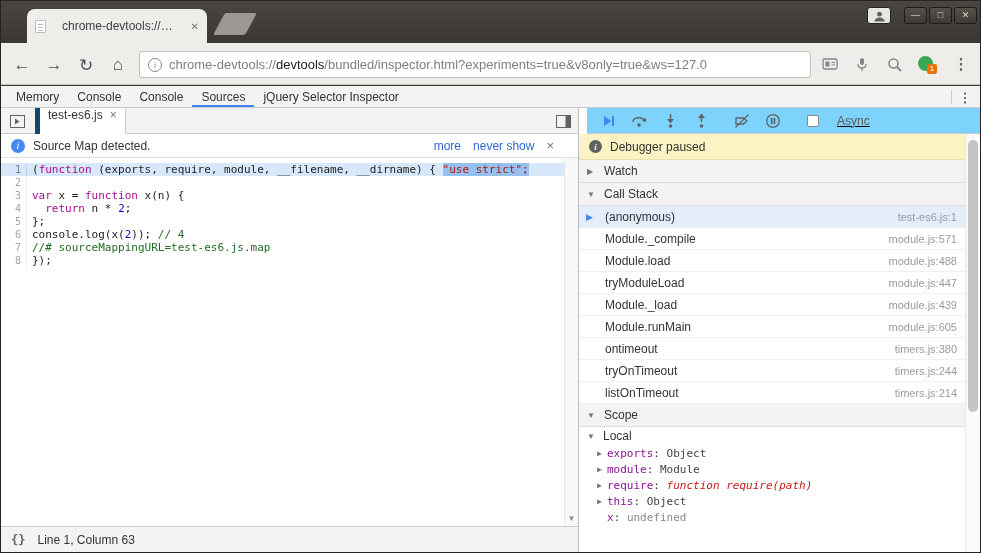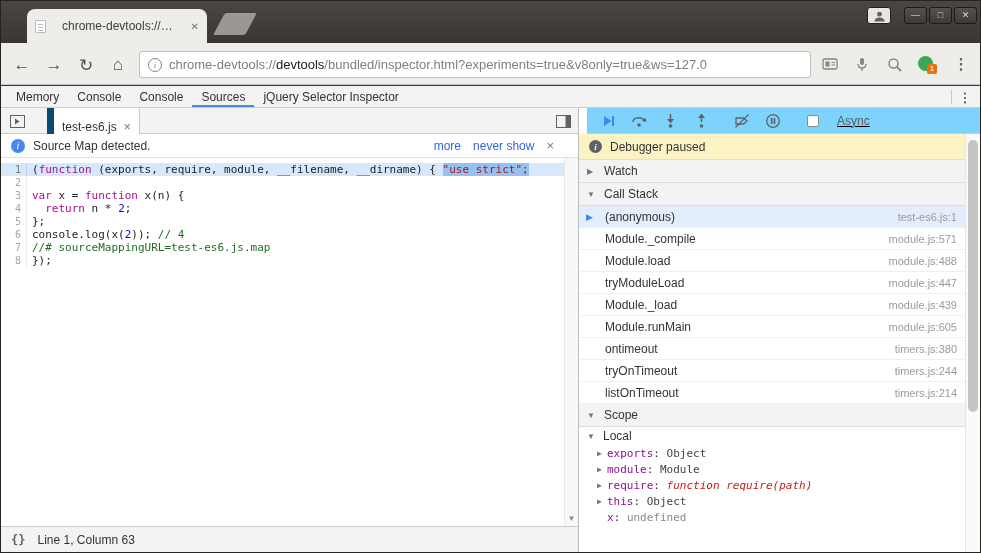--- a/index.html
+++ b/index.html
@@ -55,22 +55,22 @@
     display:flex; align-items:center; justify-content:center; }
 
   
   .main { position:absolute; left:0; right:0; top:107px; bottom:0; background:#fff; }
   .left { position:absolute; left:0; top:0; bottom:0; width:578px; border-right:1px solid #bdbdbd; }
   .right { position:absolute; left:578px; right:0; top:0; bottom:0; }
 
   
   .filebar { position:absolute; left:0; right:0; top:0; height:26px; background:#f3f3f3; border-bottom:1px solid #ccc; }
   .nav-toggle { position:absolute; left:9px; top:6px; }
-  .file-tab { position:absolute; left:34px; top:0; height:26px; background:#fff; border-left:7px solid #0c4a6e; border-right:1px solid #ccc;
-    display:flex; align-items:flex-end; gap:7px; padding:0 8px; font-size:12px; color:#333;margin-left:12px; }
+  .file-tab { position:absolute; left:34px; top:0; height:26px; background:#fff; border-left:5px solid #0c4a6e; border-right:1px solid #ccc;
+    display:flex; align-items:flex-start; gap:7px; padding:0 8px; font-size:12px; color:#333; }
   .file-tab .close { color:#777; font-size:12px; }
   .sidebar-toggle { position:absolute; right:7px; top:6px; }
 
   .infobar { position:absolute; left:0; right:0; top:26px; height:24px; background:#fff; border-bottom:1px solid #e0e0e0;
     display:flex; align-items:center; gap:8px; padding:0 10px; font-size:12px; color:#333; }
   .info-circle { width:14px; height:14px; border-radius:50%; background:#4688f1; color:#fff; font-size:10px; font-style:italic;
     font-family:"Liberation Serif",serif; display:flex; align-items:center; justify-content:center; flex:none; }
   .infobar .links { margin-left:auto; display:flex; align-items:center; gap:12px; padding-right:14px; }
   .infobar a { color:#3367d6; text-decoration:none; font-size:12px; }
   .infobar .close { color:#757575; font-size:13px; }

